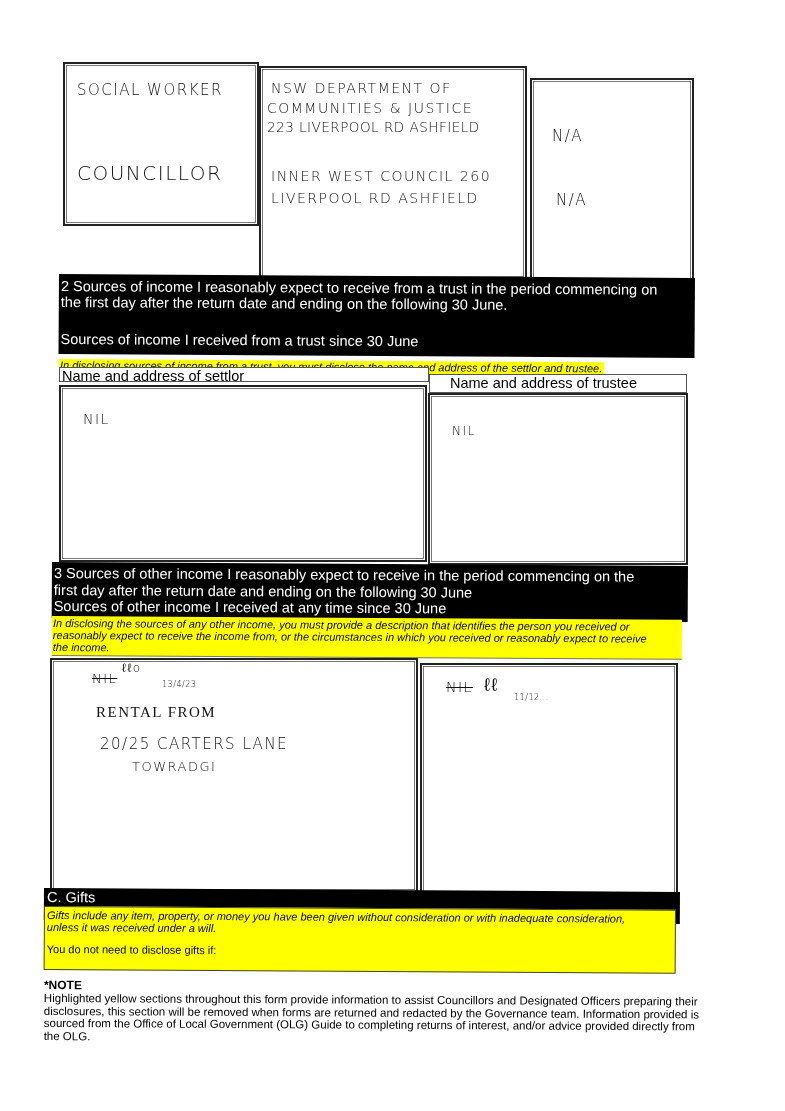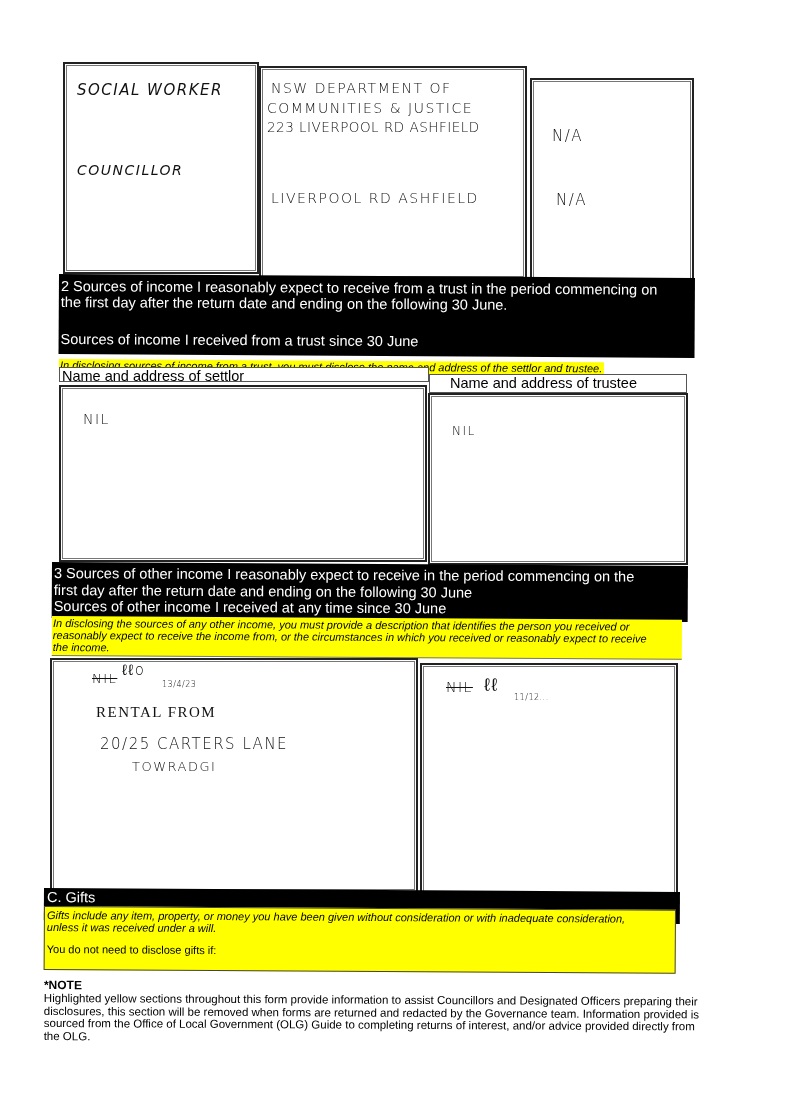--- a/index.html
+++ b/index.html
@@ -16,29 +16,30 @@
     .ytext { font-size: 11px; line-height: 12px; }
     .colhead { font-size: 14.5px; line-height: 17px; background: #fff; }
     .strike { text-decoration: line-through; }
     .small { font-size: 8px; letter-spacing: 0.5px; }
     .note-title { font-weight: bold; font-size: 12px; }
     .note-body { font-size: 11.5px; line-height: 12.5px; }
   </style>
 </head>
 <body>
 
-<div class="abs box" style="left:63px;top:62px;width:196px;height:212px;font-style:italic;">
+<div class="abs box" style="left:63px;top:62px;width:196px;height:164px;">
   <div class="abs hand" style="left:12px;top:18px;font-size:15px;">SOCIAL WORKER</div>
-  <div class="abs hand" style="left:12px;top:98px;font-size:14px;">COUNCILLOR</div>
+  <div class="abs hand" style="left:12px;top:98px;font-size:20px;">COUNCILLOR</div>
 </div>
 
 <div class="abs box" style="left:259px;top:66px;width:268px;height:214px;">
   <div class="abs hand" style="left:10px;top:12px;font-size:14px;">NSW DEPARTMENT OF</div>
   <div class="abs hand" style="left:6px;top:32px;font-size:14px;">COMMUNITIES &amp; JUSTICE</div>
   <div class="abs hand" style="left:6px;top:52px;font-size:13.5px;letter-spacing:0.5px;">223 LIVERPOOL RD ASHFIELD</div>
+  <div class="abs hand" style="left:10px;top:100px;font-size:14px;">INNER WEST COUNCIL 260</div>
   <div class="abs hand" style="left:10px;top:122px;font-size:14px;">LIVERPOOL RD ASHFIELD</div>
 </div>
 
 <div class="abs box" style="left:530px;top:78px;width:164px;height:208px;">
   <div class="abs hand" style="left:20px;top:48px;font-size:15px;">N/A</div>
   <div class="abs hand" style="left:24px;top:112px;font-size:15px;">N/A</div>
 </div>
 
 <div class="abs black" style="left:59px;top:274px;width:636px;height:80px;transform:rotate(0.35deg);transform-origin:left top;">
   <div class="abs hdrtext" style="left:2px;top:4px;white-space:nowrap;">2 Sources of income I reasonably expect to receive from a trust in the period commencing on</div>
@@ -64,21 +65,21 @@
   <div class="abs hdrtext" style="left:2px;top:36px;white-space:nowrap;">Sources of other income I received at any time since 30 June</div>
 </div>
 <div class="abs yellow" style="left:52px;top:616px;width:630px;height:40px;transform:rotate(0.35deg);transform-origin:left top;border-bottom:1px solid #777;">
   <div class="abs ytext" style="left:1px;top:1px;white-space:nowrap;">In disclosing the sources of any other income, you must provide a description that identifies the person you received or</div>
   <div class="abs ytext" style="left:1px;top:13px;white-space:nowrap;">reasonably expect to receive the income from, or the circumstances in which you received or reasonably expect to receive</div>
   <div class="abs ytext" style="left:1px;top:25px;white-space:nowrap;">the income.</div>
 </div>
 
 <div class="abs box" style="left:50px;top:658px;width:368px;height:235px;">
   <div class="abs hand strike" style="left:40px;top:12px;font-size:13px;">NIL</div>
-  <div class="abs hand" style="left:70px;top:2px;font-size:15px;">ℓℓo</div>
+  <div class="abs hand" style="left:70px;top:2px;font-size:12px;">ℓℓo</div>
   <div class="abs hand small" style="left:110px;top:20px;text-align:center;">13/4/23</div>
   <div class="abs hand" style="left:44px;top:44px;font-size:15px;font-family:Liberation Serif, serif;">RENTAL FROM</div>
   <div class="abs hand" style="left:48px;top:76px;font-size:15px;">20/25 CARTERS LANE</div>
   <div class="abs hand" style="left:80px;top:100px;font-size:13px;">TOWRADGI</div>
 </div>
 <div class="abs box" style="left:420px;top:663px;width:258px;height:238px;">
   <div class="abs hand strike" style="left:24px;top:14px;font-size:14px;">NIL</div>
   <div class="abs hand" style="left:62px;top:10px;font-size:18px;">ℓℓ</div>
   <div class="abs hand small" style="left:92px;top:28px;">11/12...</div>
 </div>

